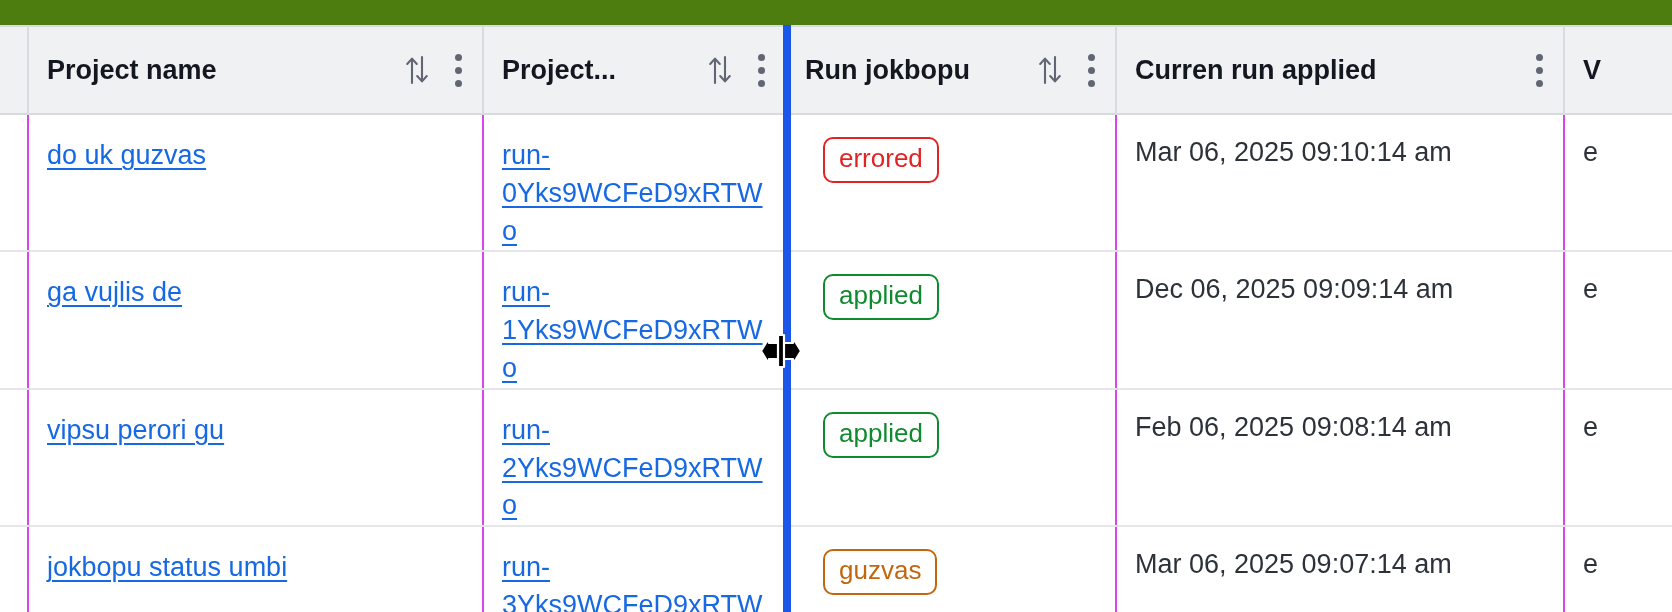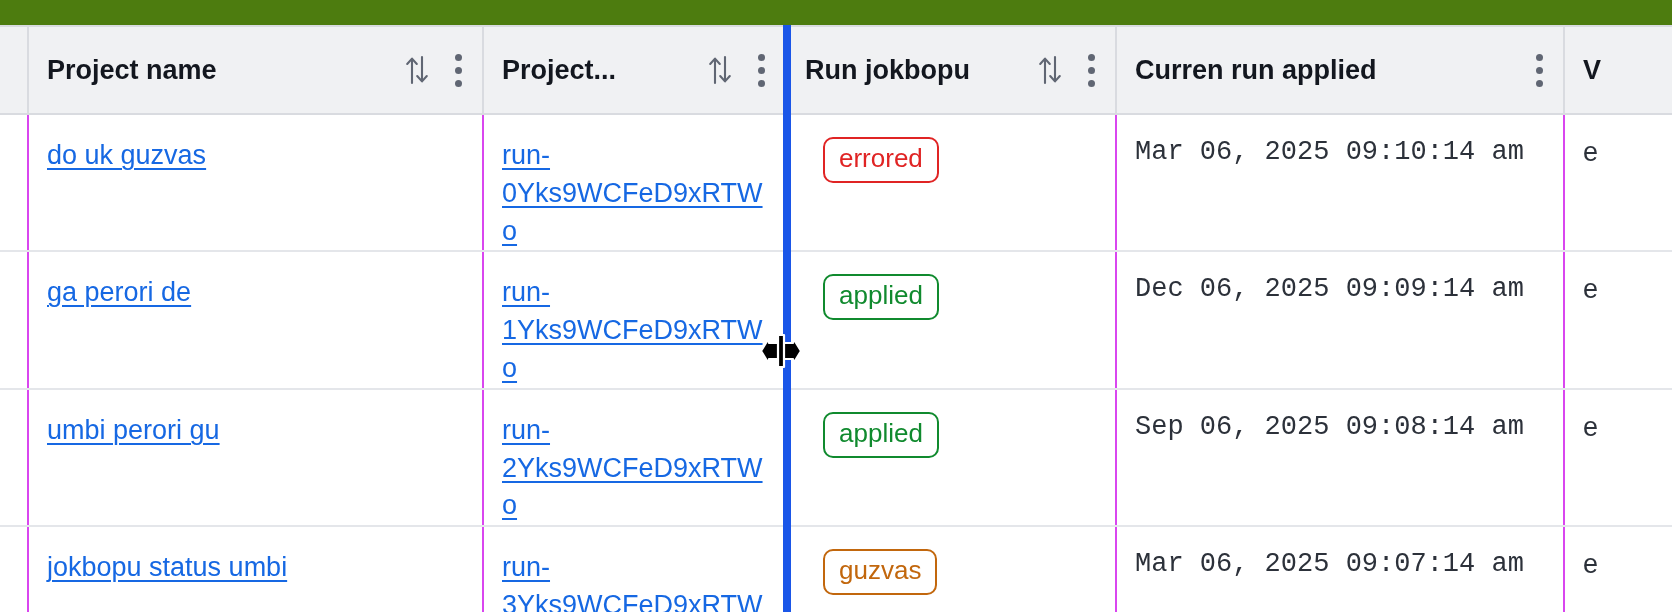--- a/index.html
+++ b/index.html
@@ -85,21 +85,21 @@
     border-bottom: 2px solid #e4e6ea;
     border-right: 2px solid #d946ef;
     height: 128px;
     padding: 22px 18px 0 18px;
     vertical-align: top;
     font-size: 27px;
     color: #2c313a;
     background: #ffffff;
   }
 
-  td.cell-date { white-space: nowrap; font-family: Liberation Mono, monospace; }
+  td.cell-date { white-space: nowrap; }
 
   a.cell-link {
     color: #1668e3;
     text-decoration: underline;
     text-decoration-thickness: 2px;
     text-underline-offset: 4px;
     font-size: 27px;
     line-height: 1.4;
     word-break: break-word;
     cursor: pointer;
@@ -264,44 +264,44 @@
         <td>
           <span class="badge badge-errored">errored</span>
         </td>
         <td class="cell-date">Mar 06, 2025 09:10:14 am</td>
         <td>e</td>
       </tr>
 
       <tr>
         <td class="col-gutter"></td>
         <td>
-          <a class="cell-link project-link" href="#">ga perori de</a>
+          <a class="cell-link project-link" href="#">ga vujlis de</a>
         </td>
         <td>
           <a class="cell-link run-link" href="#">run-1Yks9WCFeD9xRTWo</a>
         </td>
         <td>
           <span class="badge badge-applied">applied</span>
         </td>
         <td class="cell-date">Dec 06, 2025 09:09:14 am</td>
         <td>e</td>
       </tr>
 
       <tr>
         <td class="col-gutter"></td>
         <td>
-          <a class="cell-link project-link" href="#">umbi perori gu</a>
+          <a class="cell-link project-link" href="#">vipsu perori gu</a>
         </td>
         <td>
           <a class="cell-link run-link" href="#">run-2Yks9WCFeD9xRTWo</a>
         </td>
         <td>
           <span class="badge badge-applied">applied</span>
         </td>
-        <td class="cell-date">Sep 06, 2025 09:08:14 am</td>
+        <td class="cell-date">Feb 06, 2025 09:08:14 am</td>
         <td>e</td>
       </tr>
 
       <tr>
         <td class="col-gutter"></td>
         <td>
           <a class="cell-link project-link" href="#">jokbopu status umbi</a>
         </td>
         <td>
           <a class="cell-link run-link" href="#">run-3Yks9WCFeD9xRTWo</a>

